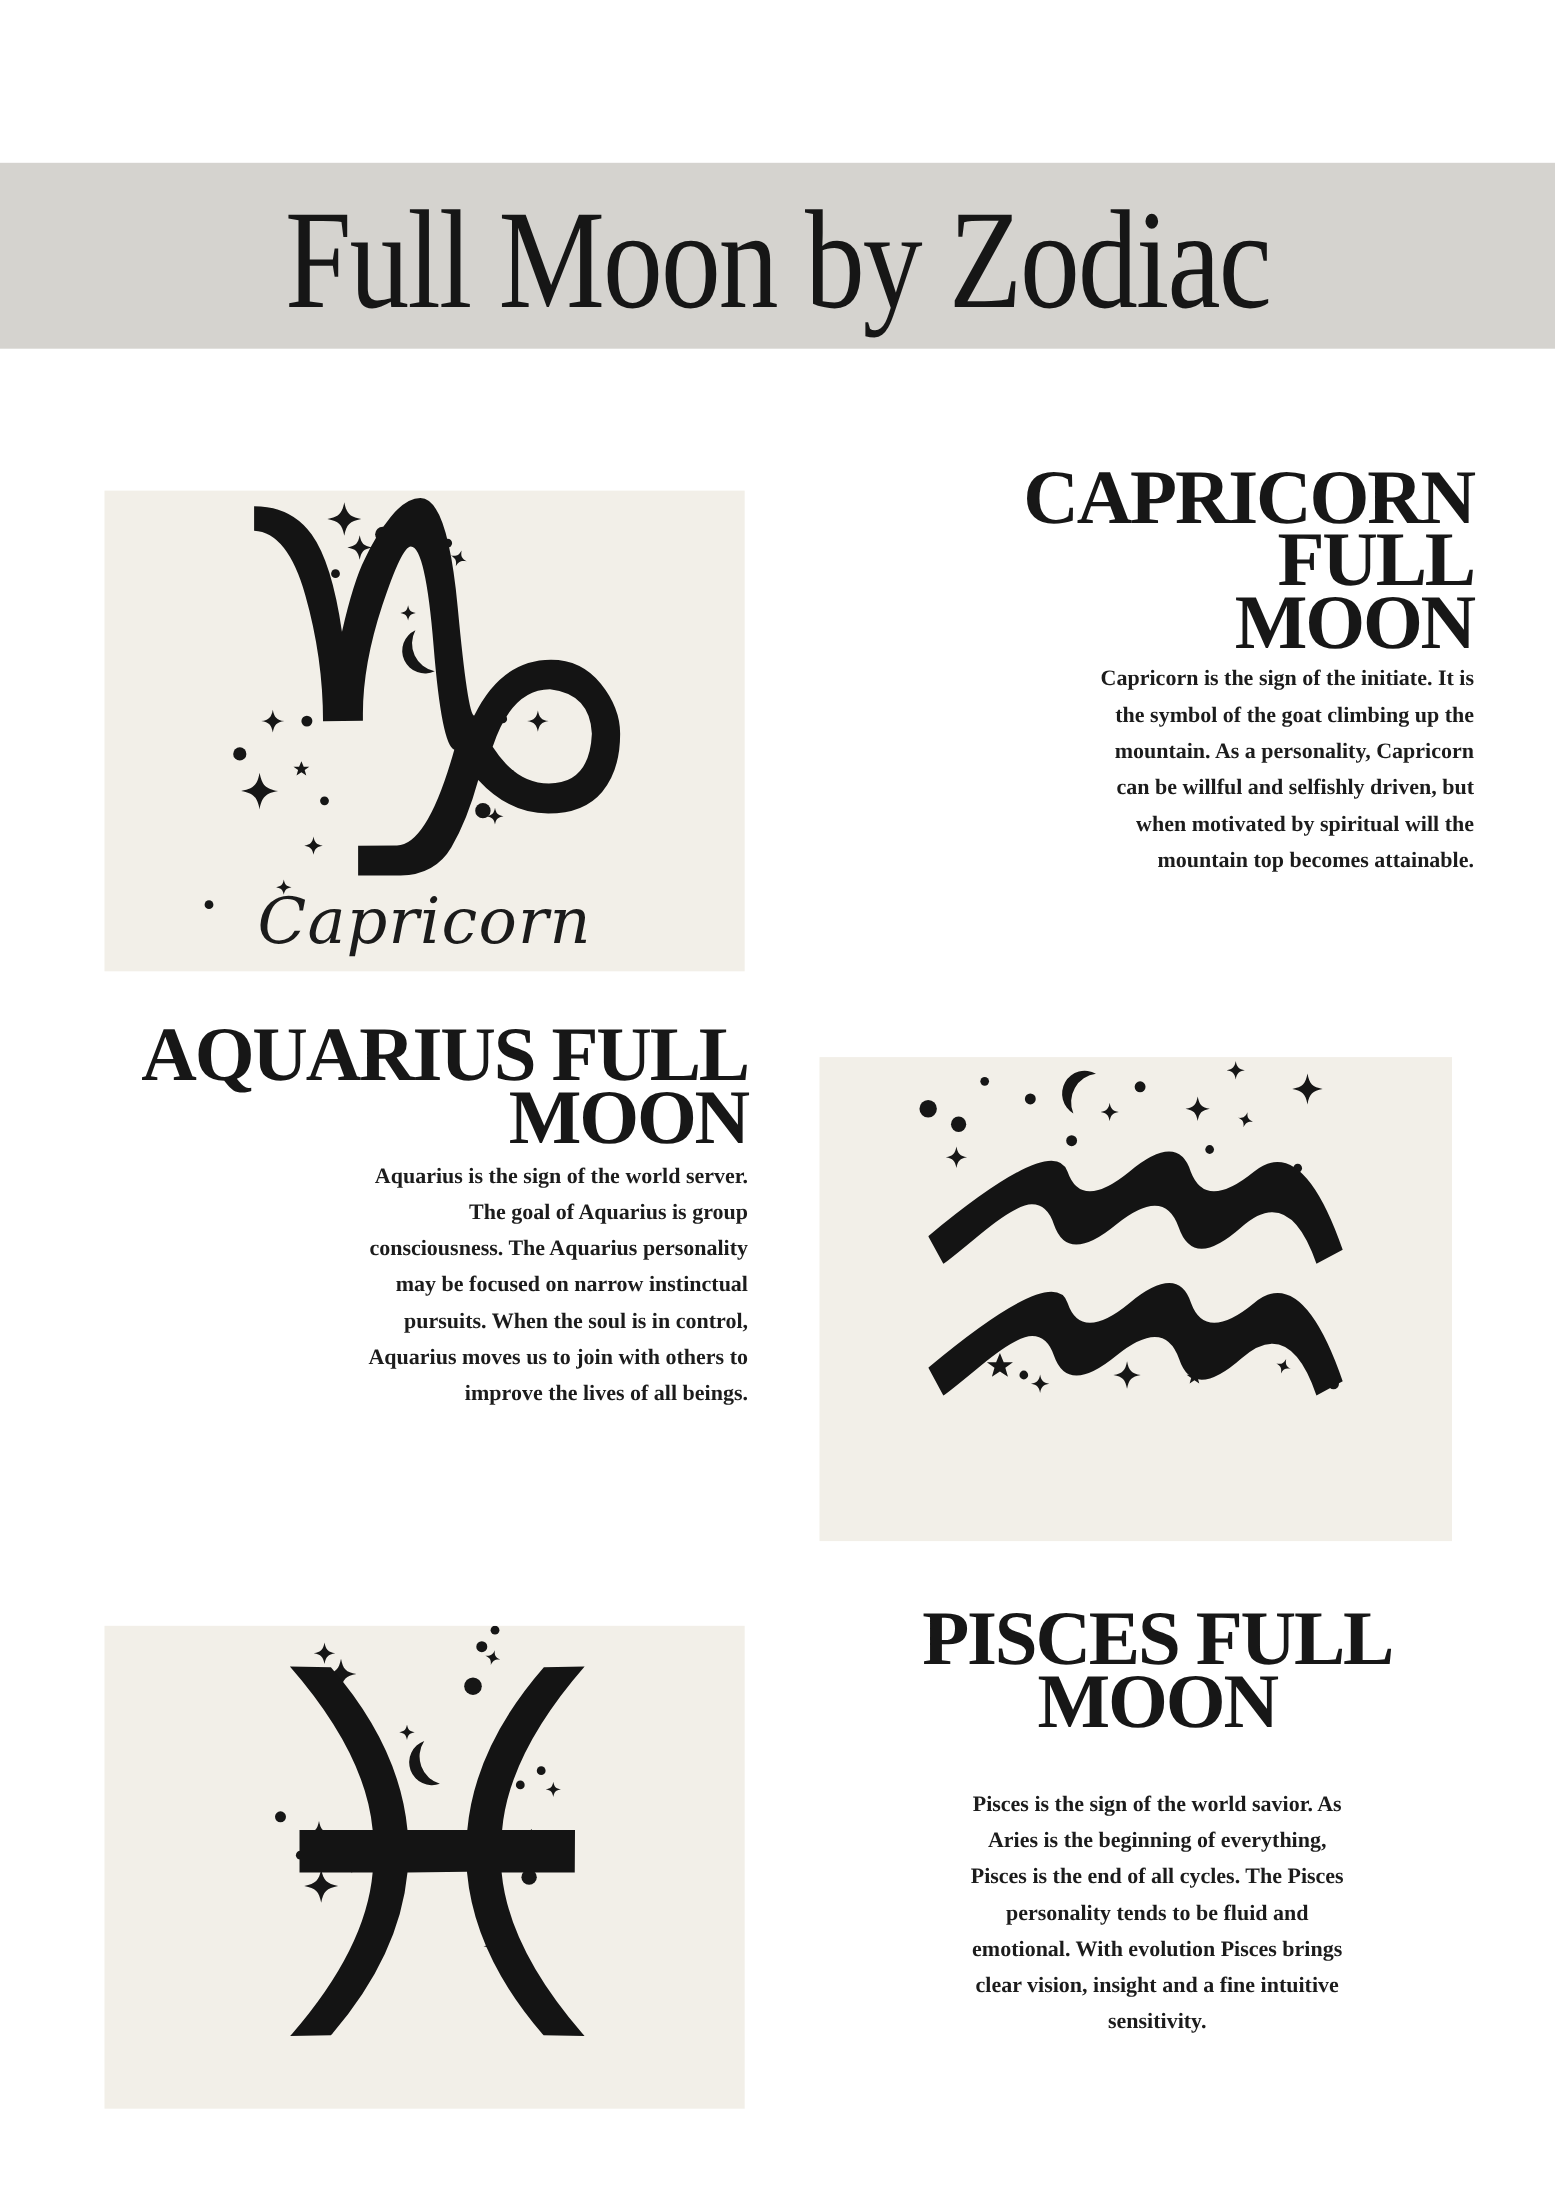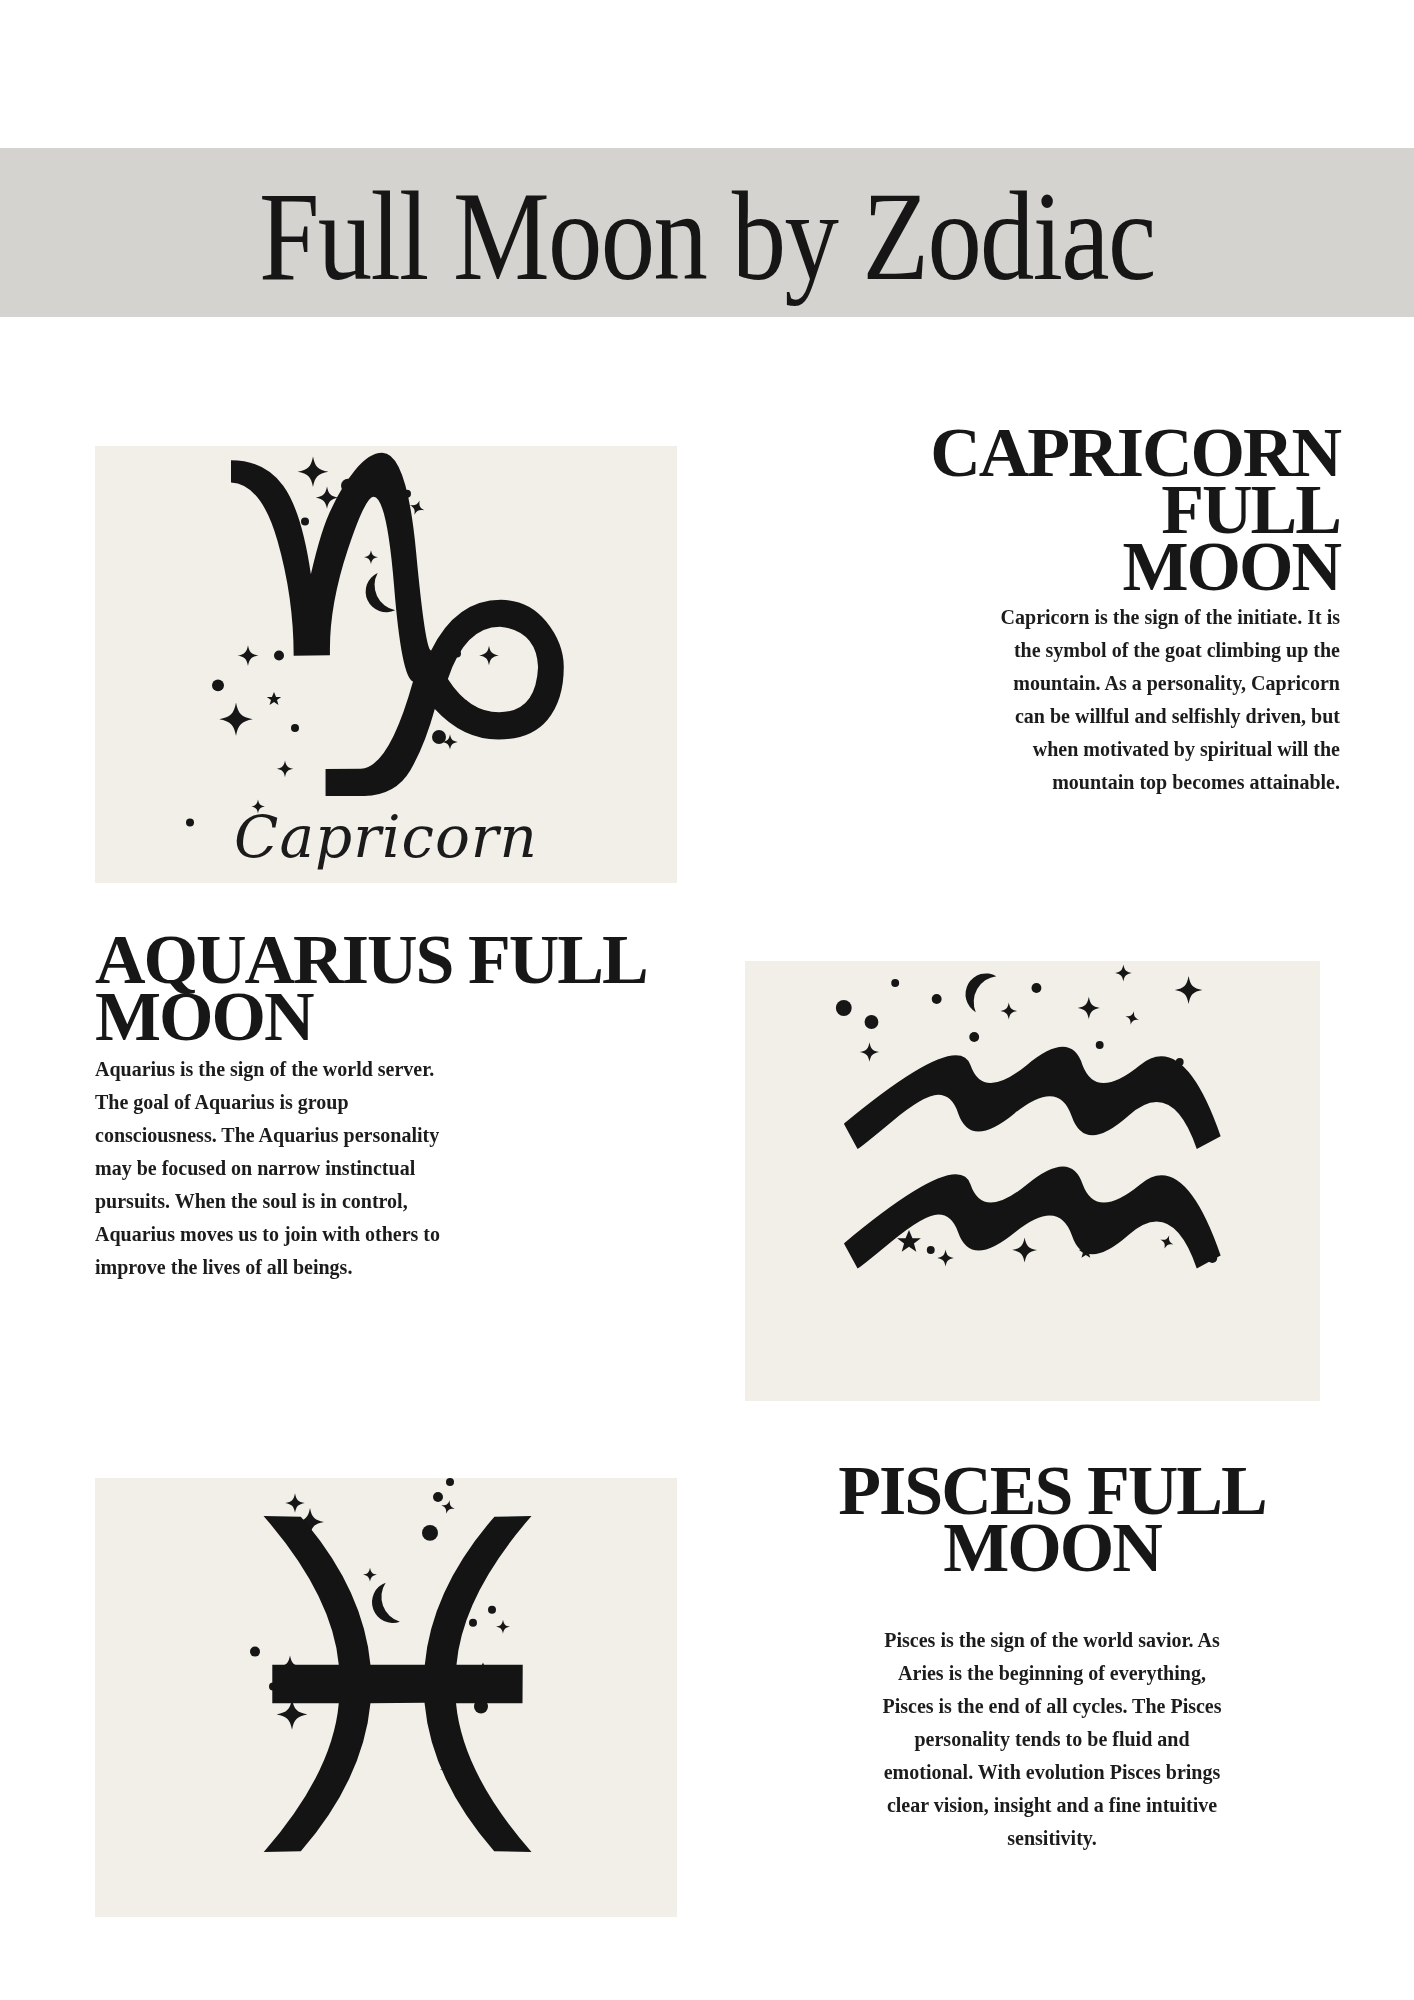--- a/index.html
+++ b/index.html
@@ -41,21 +41,21 @@
     font-family:"Liberation Serif",serif;font-weight:700;font-size:70px;
     line-height:57px;letter-spacing:-2px;white-space:pre-line;color:#171717;
     margin:0;
   }
   .textcol .body{
     font-family:"Liberation Serif",serif;font-weight:700;font-size:20px;
     line-height:33px;white-space:pre-line;color:#1c1c1c;margin:0;
   }
   .text-capricorn{left:740px;top:424px;width:600px;text-align:right;}
   .text-capricorn .body{margin-top:6px;}
-  .text-aquarius{left:95px;top:931px;width:585px;text-align:left;}
+  .text-aquarius{left:95px;top:931px;width:585px;text-align:right;}
   .text-aquarius .body{margin-top:8px;}
   .text-pisces{left:742px;top:1462px;width:620px;text-align:center;}
   .text-pisces .body{margin-top:48px;}
   .defs-holder{position:absolute;width:0;height:0;overflow:hidden;}
 </style>
 </head>
 <body>
 
 <svg class="defs-holder" aria-hidden="true">
   <defs>

